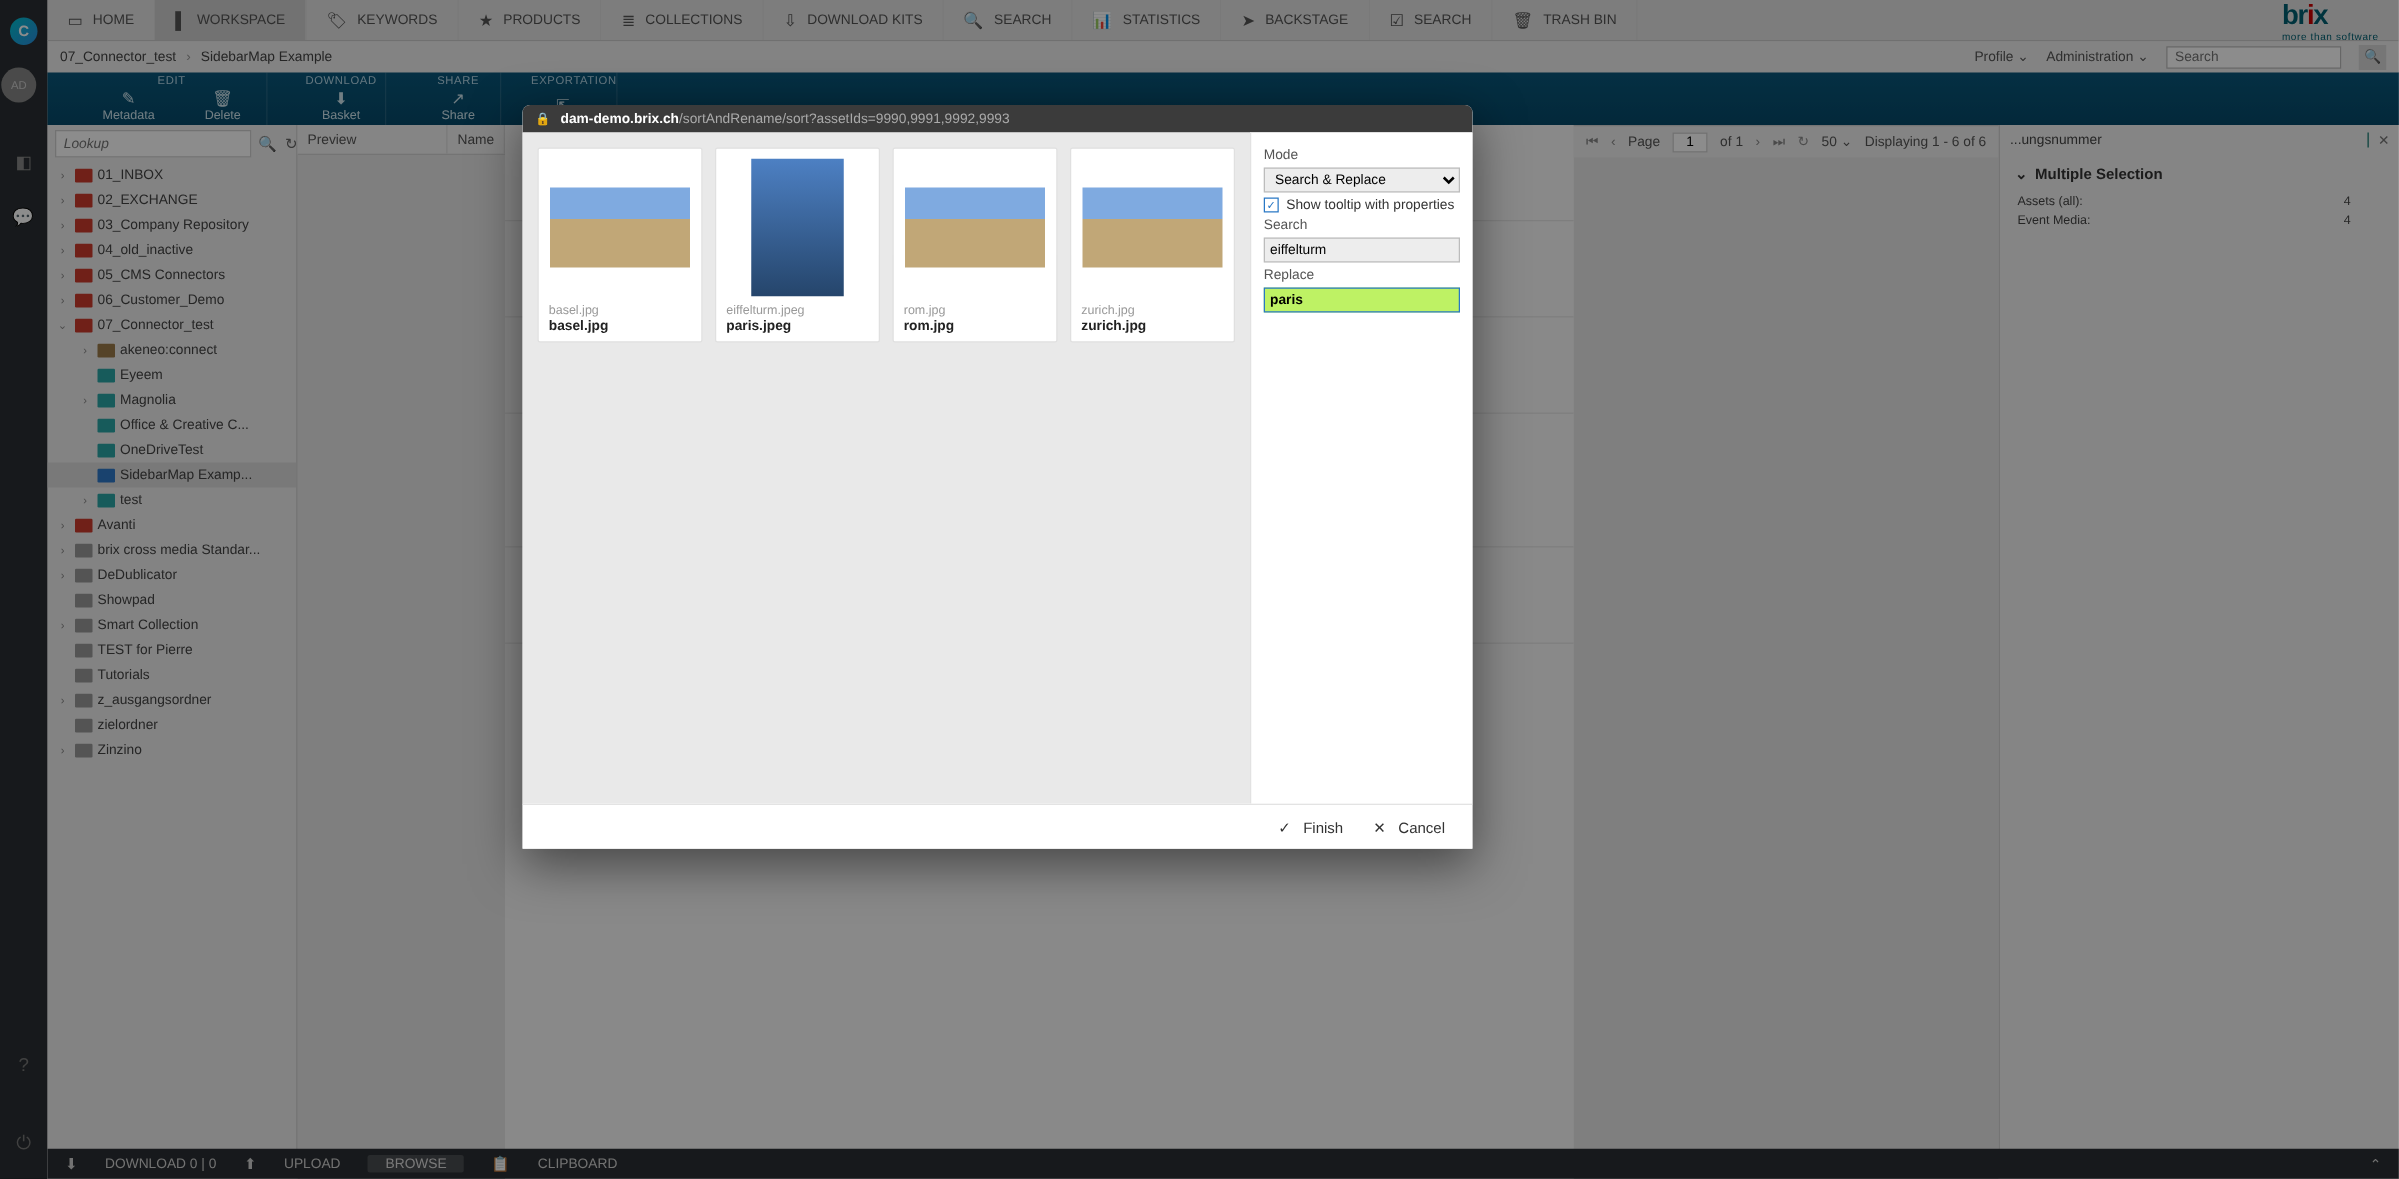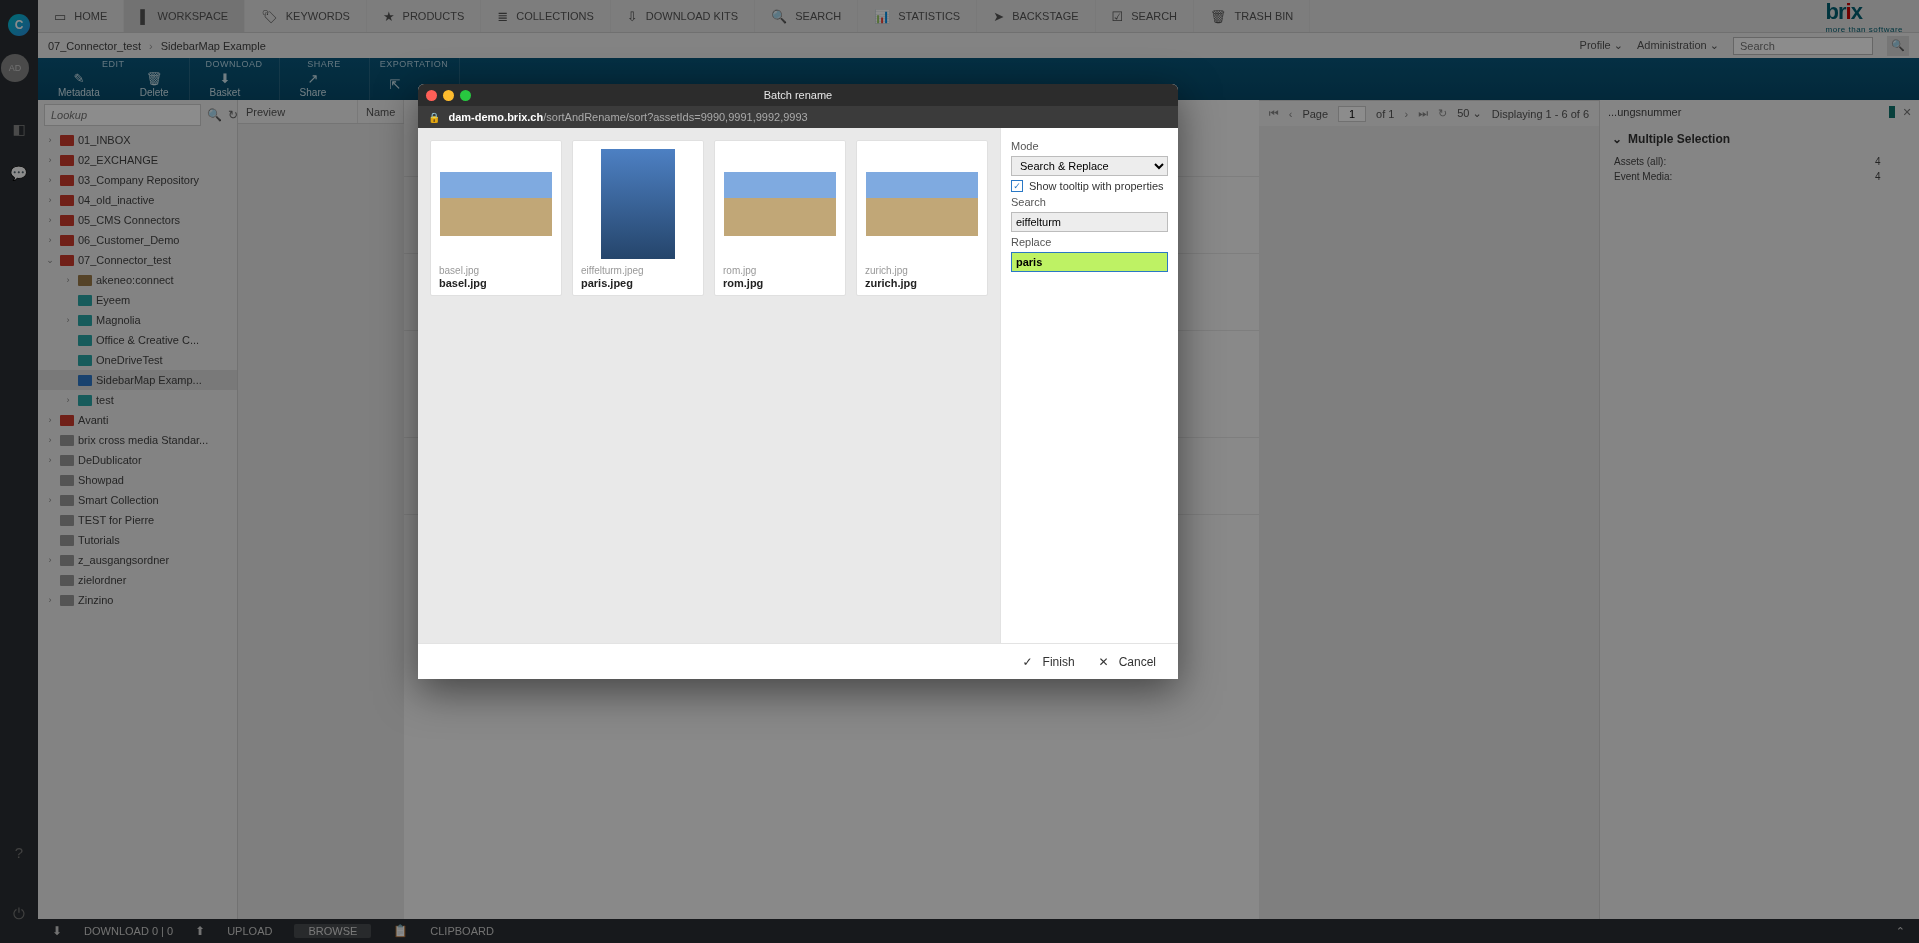--- a/index.html
+++ b/index.html
@@ -24,21 +24,21 @@
   .brand .accent { color:#c00; }
 
   .breadcrumb-row { height:25px; background:#efefef; display:flex; align-items:center; padding:0 10px; font-size:11px; color:#444; gap:8px;}
   .breadcrumb-row .sep { color:#999;}
   .breadcrumb-right { margin-left:auto; display:flex; gap:14px; align-items:center; color:#555;}
   .top-search { width:140px; height:18px; border:1px solid #bbb; background:#fff; padding:0 6px; font-size:11px;}
   .search-glass { background:#d8d8d8; width:22px; height:20px; display:flex; align-items:center; justify-content:center; color:#555; font-size:11px;}
 
   .action-bar { height:42px; background:linear-gradient(#0a577b,#064a6a); display:flex; color:#cfe6ef; font-size:10px;}
   .seg-head { position:relative; text-align:center; font-size:9px; color:#b5d8e8; letter-spacing:0.5px; padding-top:1px;}
-  .segment { display:flex; flex-direction:column; border-right:1px solid rgba(255,255,255,0.12);}
+  .segment { display:flex; flex-direction:column; border-right:1px solid rgba(255,255,255,0.12);padding-left:24px;}
   .seg-row { display:flex; flex:1;}
   .abtn { display:flex; flex-direction:column; align-items:center; justify-content:center; padding:0 20px; gap:1px;}
   .abtn .ic { font-size:13px;}
   .view-seg { margin-left:auto; display:flex; flex-direction:column; border-left:1px solid rgba(255,255,255,0.12);}
   .view-row { display:flex; align-items:center; gap:10px; padding:0 14px; flex:1;}
   .view-row .sq { width:16px; height:12px; border:1px solid #9fcadb;}
   .slider-line { width:90px; height:2px; background:#3f7da0; position:relative;}
   .slider-line .knob { position:absolute; left:40%; top:-4px; width:6px; height:10px; background:#cfe6ef;}
   .slider-line .minus, .slider-line .plus { position:absolute; top:-7px; font-size:10px; color:#cfe6ef;}
   .slider-line .minus { left:-10px;} .slider-line .plus { right:-10px;}
@@ -66,21 +66,21 @@
   .thumb { width:90px; height:60px; background:linear-gradient(135deg,#7fa3c1,#bfa77f);}
   .thumb.tall { width:62px; height:90px; background:linear-gradient(#6aa2d8,#304f7c);}
   .row .namecell { flex:1; font-size:12px; color:#444; padding-left:4px;}
   .pager { height:26px; background:#f0f0f0; border-top:1px solid #d4d4d4; display:flex; align-items:center; font-size:11px; color:#555; padding:0 10px; gap:10px;}
   .pager .pg-ic{color:#888; font-size:11px;}
   .pager input{ width:28px; height:16px; border:1px solid #ccc; text-align:center; font-size:11px;}
   .pager .display{ margin-left:auto;}
 
   .right { width:320px; background:#f3f3f3; border-left:1px solid #d4d4d4; display:flex; flex-direction:column;}
   .right-head { height:24px; display:flex; align-items:center; font-size:11px; color:#444;}
-  .right-head .rt{ flex:1; padding:0 8px; border-right:6px solid #0f766e;}
+  .right-head .rt{ flex:1; padding:0 8px; border-right:1px solid #0f766e;}
   .right-head .close{ width:24px; text-align:center; color:#777;}
   .ms-title{ font-size:12px; font-weight:600; color:#333; padding:8px 12px; display:flex; align-items:center; gap:6px;}
   .ms-row{ display:flex; font-size:10px; color:#444; padding:2px 14px;}
   .ms-row .k{ flex:1;} .ms-row .v{ width:30px;}
 
   .footer { position:absolute; left:38px; right:0; bottom:0; height:24px; background:#2b2f33; display:flex; align-items:center; color:#cfcfcf; font-size:11px; gap:22px; padding:0 14px;}
   .footer .f-ic{ font-size:12px; color:#cfcfcf;}
   .footer .browse{ background:#4a4d51; padding:1px 14px; border-radius:2px; color:#ddd;}
   .footer .expand{ margin-left:auto; color:#cfcfcf;}
 
@@ -443,28 +443,20 @@
   <span>UPLOAD</span>
   <span class="browse">BROWSE</span>
   <span class="f-ic">📋</span>
   <span>CLIPBOARD</span>
   <span class="expand">⌃</span>
 </div>
 
 <div class="dim-overlay"></div>
 
 <div class="dialog">
-  <div class="dlg-title">
-    <div class="traffic">
-      <span class="tr-r"></span>
-      <span class="tr-y"></span>
-      <span class="tr-g"></span>
-    </div>
-    <span>Batch rename</span>
-  </div>
   <div class="dlg-url">
     <span class="lock">🔒</span>
     <span><span class="host">dam-demo.brix.ch</span><span class="path">/sortAndRename/sort?assetIds=9990,9991,9992,9993</span></span>
   </div>
   <div class="dlg-body">
     <div class="cards" id="cards">
         <div class="card">
           <div class="cthumb wide">
             <div></div>
           </div>

